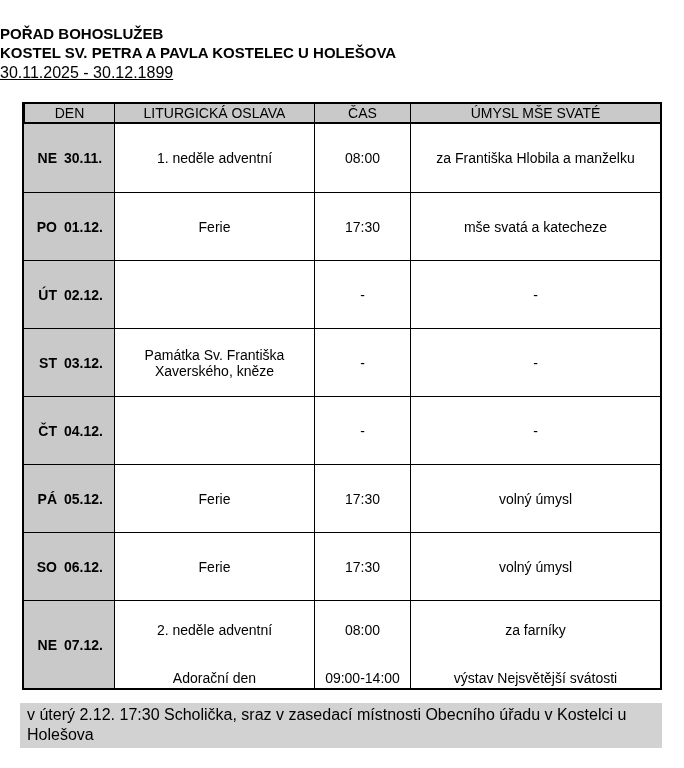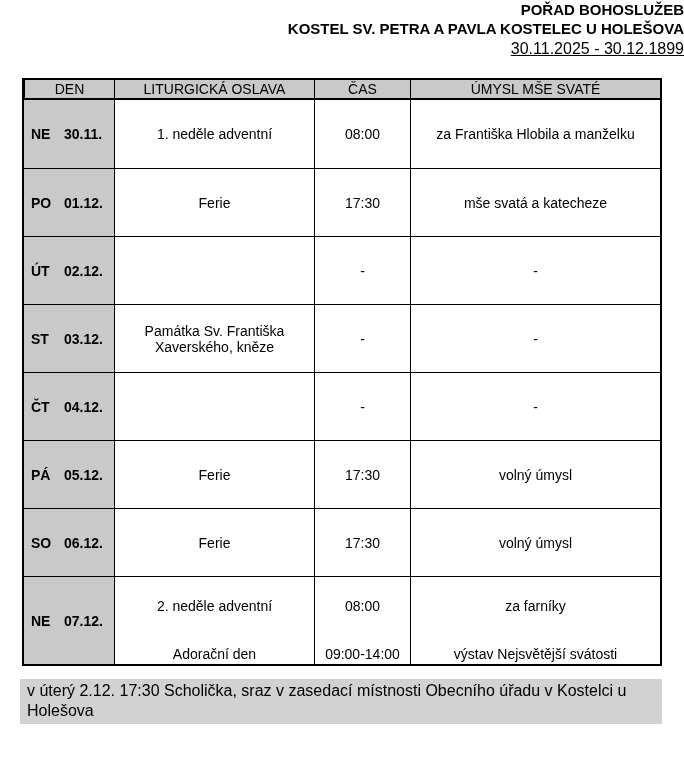--- a/index.html
+++ b/index.html
@@ -5,21 +5,22 @@
   * { box-sizing: border-box; margin: 0; padding: 0; }
   html, body {
     width: 684px; height: 768px;
     background: #ffffff;
     font-family: "Liberation Sans", sans-serif;
     color: #000000;
     overflow: hidden;
   }
   
   .title-block {
-    text-align: right;
+    padding-top: 24px;
+    text-align: left;
     line-height: 19px;
   }
   .title-line1, .title-line2 {
     font-size: 15px;
     font-weight: bold;
   }
   .title-line3 {
     font-size: 16px;
     font-weight: normal;
     margin-top: 1px;
@@ -58,21 +59,21 @@
   .header-row .td {
     font-weight: normal;
     font-size: 14px;
     border-left: 1px solid #000;
   }
   .day-cell {
     background: #c9c9c9;
     justify-content: flex-start;
     padding-left: 7px;
     font-weight: bold;
-    text-align: left;
+    text-align: right;
   }
   .day-abbr { display: inline-block; min-width: 26px; margin-right: 7px; }
   
   .two-line {
     flex-direction: column;
     justify-content: space-between;
     align-items: center;
     padding-top: 21px;
     padding-bottom: 2px;
   }

